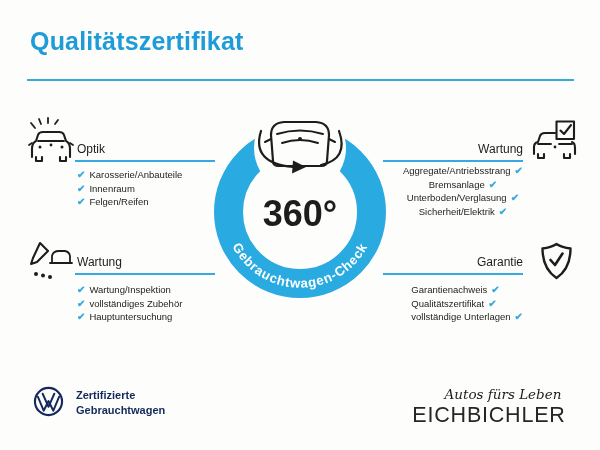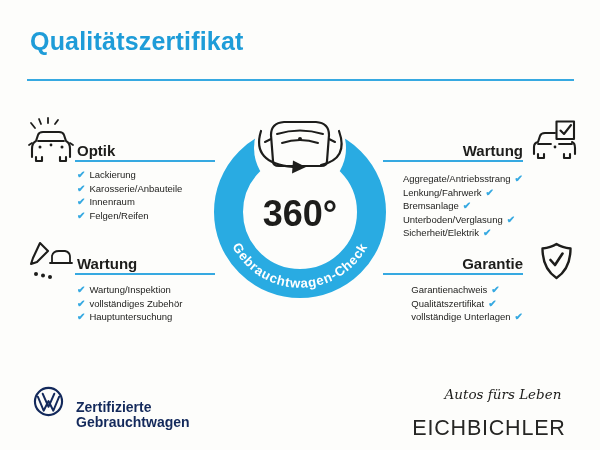--- a/index.html
+++ b/index.html
@@ -7,65 +7,65 @@
     --title:#1E9CD8; --navy:#13295B;
   }
   html,body{margin:0;padding:0;}
   body{font-family:"Liberation Sans",sans-serif;background:#fff;}
   .page{position:relative;width:600px;height:450px;background:var(--bg);overflow:hidden;}
 
   .title{position:absolute;left:30px;top:27px;margin:0;font-size:25px;font-weight:bold;
          color:var(--title);letter-spacing:.2px;}
   .title-rule{position:absolute;left:27px;top:79px;width:547px;height:2px;background:var(--accent);}
 
-  .sec-header{position:absolute;font-size:15px;font-weight:bold;color:var(--ink);white-space:nowrap;}
+  .sec-header{position:absolute;font-size:12px;font-weight:normal;color:var(--ink);white-space:nowrap;}
   .sec-underline{position:absolute;width:140px;height:2px;background:var(--accent);}
   .hdr-optik{left:77px;top:142px;}
   .hdr-wartung{left:77px;top:255px;}
   .hdr-technik{right:77px;top:142px;}
   .hdr-garantie{right:77px;top:255px;}
   .ul-optik{left:75px;top:160px;}
   .ul-wartung{left:75px;top:273px;}
   .ul-technik{left:383px;top:160px;}
   .ul-garantie{left:383px;top:273px;}
 
   .checklist{position:absolute;list-style:none;margin:0;padding:0;font-size:9.5px;
              color:var(--ink);line-height:13.6px;}
   .checklist li{white-space:nowrap;}
   .check{color:var(--accent);font-size:10px;font-weight:bold;margin-right:4px;}
   .check-after{margin-right:0;margin-left:4px;}
   .list-optik{left:77px;top:168px;}
   .list-wartung{left:77px;top:283px;}
-  .list-technik{right:77px;top:172px;text-align:left;}
+  .list-technik{right:77px;top:164px;text-align:center;}
   .list-garantie{right:77px;top:283px;text-align:left;}
 
   .icon{position:absolute;color:var(--ink);}
   .icon-optik{left:27px;top:116px;}
   .icon-wartung{left:27px;top:240px;}
   .icon-technik{left:531px;top:119px;}
   .icon-garantie{left:540px;top:242px;}
   .stroke{fill:none;stroke:currentColor;stroke-width:2.1;stroke-linecap:round;stroke-linejoin:round;}
   .thin{stroke-width:1.8;}
   .dot{fill:currentColor;stroke:none;}
   .boxfill{fill:var(--bg);}
 
   .center-svg{position:absolute;left:205px;top:115px;}
   .ring-arc{fill:none;stroke:var(--ring);stroke-width:29;}
   .notch{fill:var(--bg);stroke:none;}
   .deg-text{font-family:"Liberation Sans",sans-serif;font-size:36px;font-weight:bold;fill:var(--ink);}
   .ring-text{font-family:"Liberation Sans",sans-serif;font-size:13.2px;font-weight:bold;
              fill:#ffffff;letter-spacing:.8px;}
 
   .vw-logo{left:33px;top:386px;color:var(--navy);}
-  .vw-text{position:absolute;left:76px;top:400px;font-size:14px;font-weight:bold;
+  .vw-text{position:absolute;left:76px;top:388px;font-size:11px;font-weight:bold;
            color:var(--navy);line-height:15px;white-space:nowrap;}
   .dealer{position:absolute;right:20px;top:370px;width:182px;text-align:center;color:var(--ink);}
   .dealer-tagline{font-family:"DejaVu Serif",serif;font-style:italic;font-size:13.5px;
                   margin:16px 0 0 28px;white-space:nowrap;}
-  .dealer-name{font-size:21.5px;letter-spacing:.8px;color:#262624;margin-top:14px;white-space:nowrap;}
+  .dealer-name{font-size:21.5px;letter-spacing:.8px;color:#262624;margin-top:1px;white-space:nowrap;}
 </style>
 </head>
 <body>
 
 <div class="page">
 
   <h1 class="title">Qualitätszertifikat</h1>
   <div class="title-rule"></div>
 
   <svg class="icon icon-optik" width="48" height="48" viewBox="0 0 48 48">
@@ -74,21 +74,20 @@
     <path class="stroke thin" d="M11 25 L37 25 M5 27 L2 29 M43 27 L46 29"></path>
     <circle class="dot" cx="24" cy="29" r="1.4"></circle>
     <circle class="dot" cx="13" cy="31" r="1.5"></circle>
     <circle class="dot" cx="35" cy="31" r="1.5"></circle>
     <path class="stroke" d="M9 41 L9 45 L15 45 L15 41 M33 41 L33 45 L39 45 L39 41"></path>
   </svg>
   <div class="sec-header hdr-optik">Optik</div>
   <div class="sec-underline ul-optik"></div>
   <ul class="checklist list-optik">
 
-      <li><span class="check">✔</span><span>Lackierung</span></li>
 
       <li><span class="check">✔</span><span>Karosserie/Anbauteile</span></li>
 
 
       <li><span class="check">✔</span><span>Innenraum</span></li>
 
       <li><span class="check">✔</span><span>Felgen/Reifen</span></li>
     </ul>
 
   <svg class="icon icon-wartung" width="46" height="46" viewBox="0 0 46 46">
@@ -117,21 +116,20 @@
     <path class="stroke" d="M7 35 L7 39 L13 39 L13 35 M33 35 L33 39 L39 39 L39 35"></path>
     <rect class="stroke boxfill" x="25.5" y="2.5" width="17.5" height="17.5"></rect>
     <path class="stroke" d="M29.5 11.5 L33 15 L40 6"></path>
   </svg>
   <div class="sec-header hdr-technik">Wartung</div>
   <div class="sec-underline ul-technik"></div>
   <ul class="checklist list-technik">
 
       <li><span>Aggregate/Antriebsstrang</span><span class="check check-after">✔</span></li>
 
-      <li><span>Lenkung/Fahrwerk</span><span class="check check-after">✔</span></li>
 
       <li><span>Bremsanlage</span><span class="check check-after">✔</span></li>
 
       <li><span>Unterboden/Verglasung</span><span class="check check-after">✔</span></li>
 
       <li><span>Sicherheit/Elektrik</span><span class="check check-after">✔</span></li>
     </ul>
 
   <svg class="icon icon-garantie" width="33" height="38" viewBox="0 0 33 38">
     <path class="stroke" style="stroke-width:2.4" d="M16.5 2 C20.5 4.5 26.5 6 30.5 6.5 C30.5 19 25.5 30 16.5 36 C7.5 30 2.5 19 2.5 6.5 C6.5 6 12.5 4.5 16.5 2 Z"></path>

